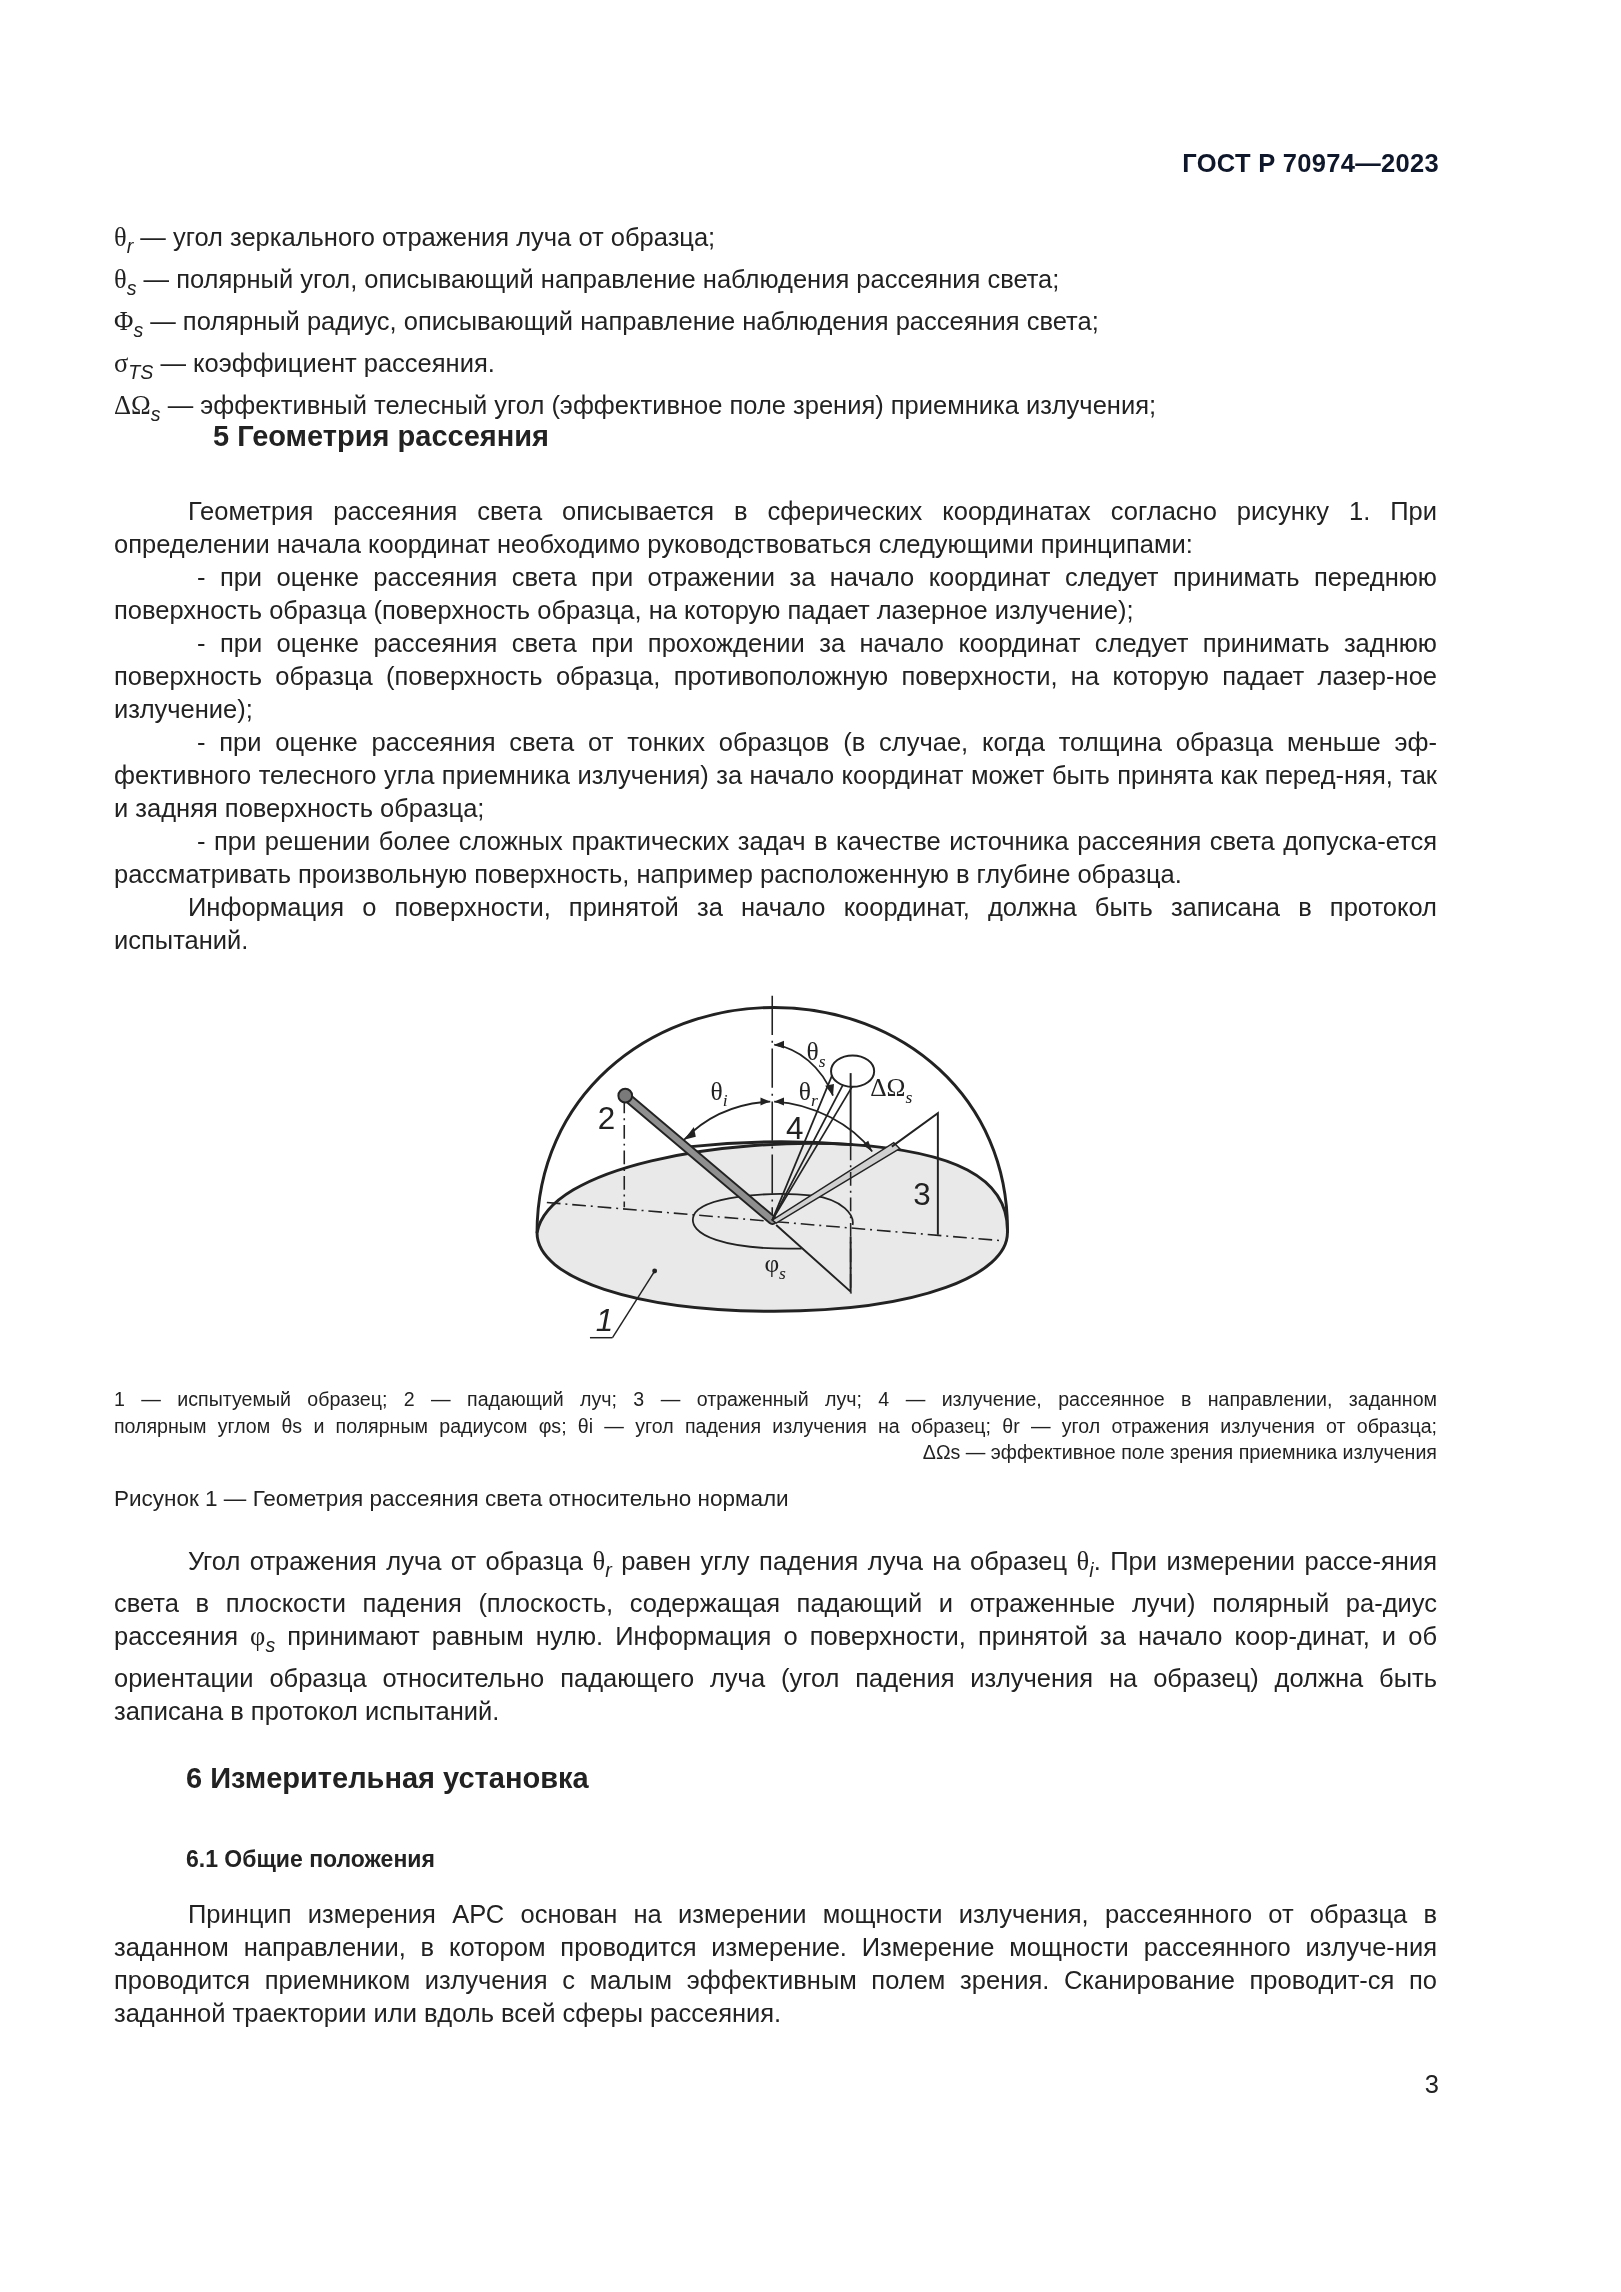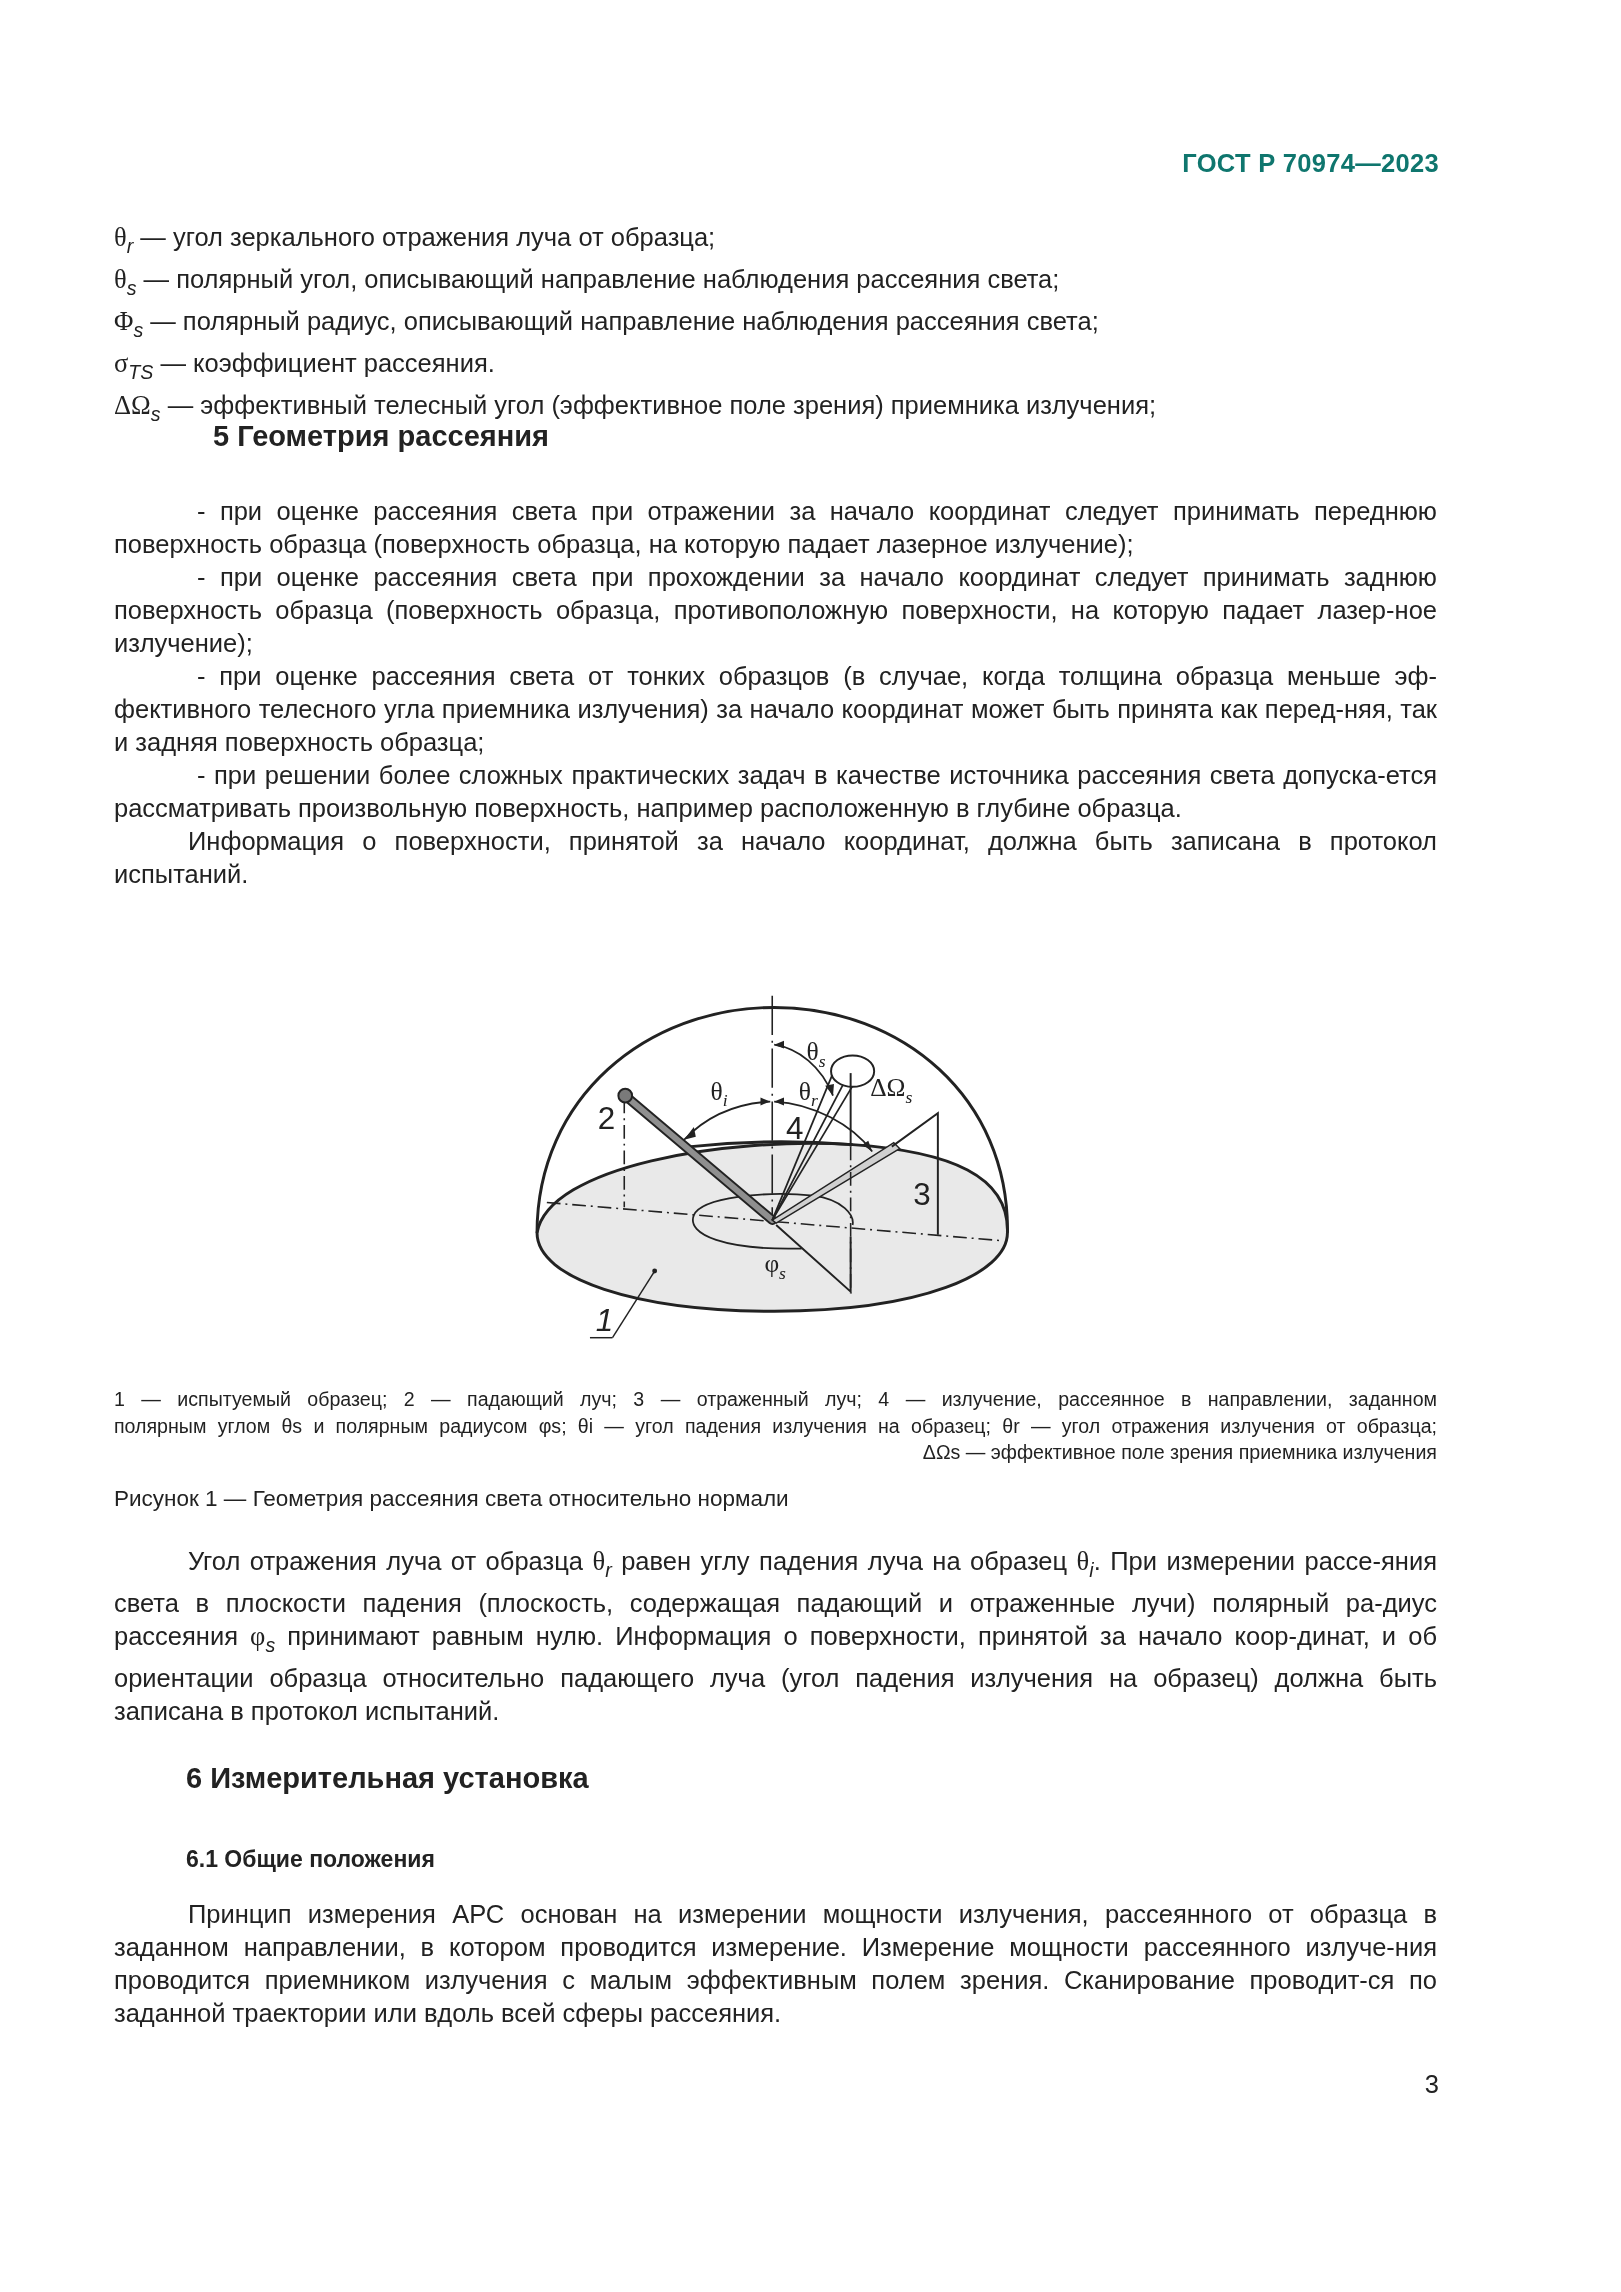--- a/index.html
+++ b/index.html
@@ -4,21 +4,21 @@
 <style>
   html, body { margin: 0; padding: 0; background: #ffffff; }
   body {
     width: 1621px; height: 2293px; position: relative; overflow: hidden;
     font-family: "Liberation Sans", "DejaVu Sans", sans-serif;
     color: #222222;
   }
   .page { position: absolute; left: 0; top: 0; width: 1621px; height: 2293px; }
   .header {
     position: absolute; right: 182px; top: 149px;
-    font-weight: bold; font-size: 25.5px; letter-spacing: 0.3px; color: #0f766e;
+    font-weight: bold; font-size: 25.5px; letter-spacing: 0.3px; color: #0f172a;
   }
   .text { position: absolute; left: 114px; width: 1323px; font-size: 25.5px; line-height: 33px; }
   .p { text-align: justify; text-align-last: left; margin: 0; }
   .indent { text-indent: 74px; }
   .bullet { text-indent: 83px; }
   .sym { font-family: "Liberation Serif", "DejaVu Serif", serif; font-size: 26.5px; }
   .sub { font-style: italic; font-size: 19.6px; vertical-align: -6.9px; }
   .h2 { position: absolute; left: 186px; font-weight: bold; font-size: 29px; }
   .h3 { position: absolute; left: 186px; font-weight: bold; font-size: 23px; }
   .figure { position: absolute; left: 529px; top: 980px; width: 510px; height: 392px; }
@@ -39,20 +39,21 @@
     <div><span class="sym">θ</span><span class="sub">r</span><span> — угол зеркального отражения луча от образца;</span></div>
     <div><span class="sym">θ</span><span class="sub">s</span><span> — полярный угол, описывающий направление наблюдения рассеяния света;</span></div>
     <div><span class="sym">Φ</span><span class="sub">s</span><span> — полярный радиус, описывающий направление наблюдения рассеяния света;</span></div>
     <div><span class="sym">σ</span><span class="sub">TS</span><span> — коэффициент рассеяния.</span></div>
     <div><span class="sym">ΔΩ</span><span class="sub">s</span><span> — эффективный телесный угол (эффективное поле зрения) приемника излучения;</span></div>
   </div>
 
   <div class="h2" style="top:420px;margin-left:27px;">5  Геометрия рассеяния</div>
 
   <div class="text" style="top:495px;">
+    <p class="p indent">Геометрия рассеяния света описывается в сферических координатах согласно рисунку 1. При определении начала координат необходимо руководствоваться следующими принципами:</p>
     <p class="p bullet">-  при оценке рассеяния света при отражении за начало координат следует принимать переднюю поверхность образца (поверхность образца, на которую падает лазерное излучение);</p>
     <p class="p bullet">-  при оценке рассеяния света при прохождении за начало координат следует принимать заднюю поверхность образца (поверхность образца, противоположную поверхности, на которую падает лазер-ное излучение);</p>
     <p class="p bullet">-  при оценке рассеяния света от тонких образцов (в случае, когда толщина образца меньше эф-фективного телесного угла приемника излучения) за начало координат может быть принята как перед-няя, так и задняя поверхность образца;</p>
     <p class="p bullet">-  при решении более сложных практических задач в качестве источника рассеяния света допуска-ется рассматривать произвольную поверхность, например расположенную в глубине образца.</p>
     <p class="p indent">Информация о поверхности, принятой за начало координат, должна быть записана в протокол испытаний.</p>
   </div>
 
   <div class="figure">
     <svg width="510" height="392" viewBox="0 0 520 400" xmlns="http://www.w3.org/2000/svg">
 

